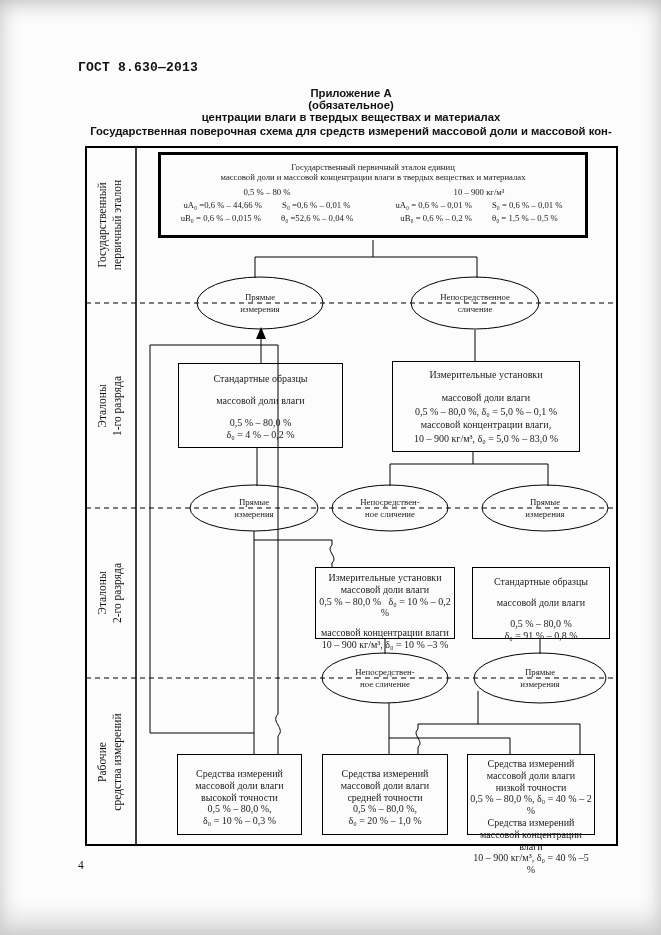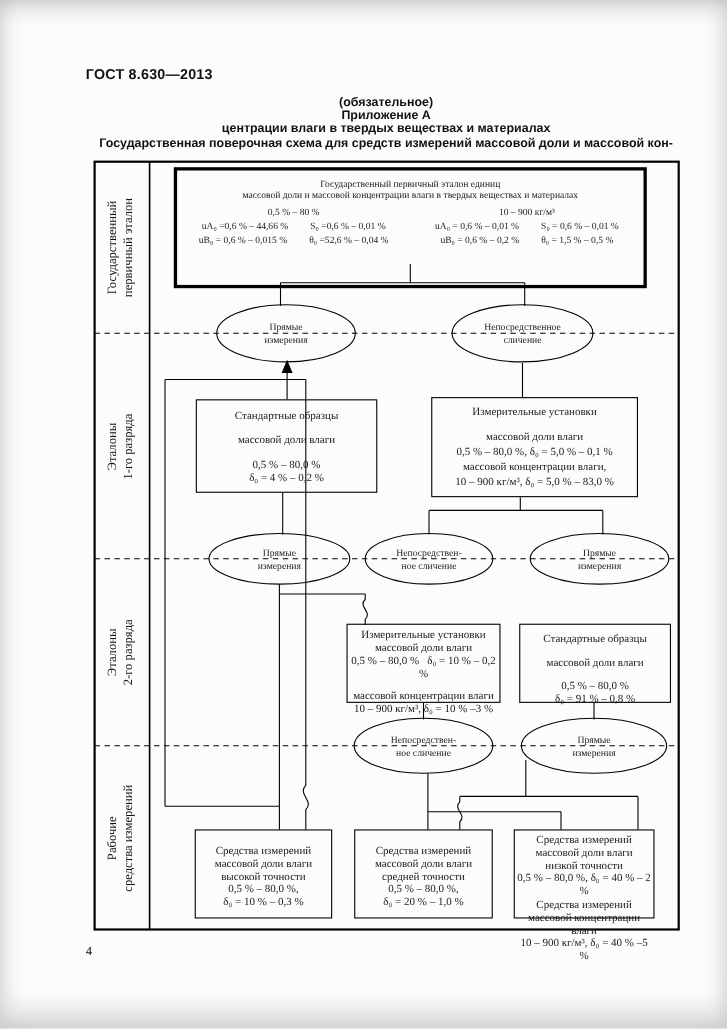--- a/index.html
+++ b/index.html
@@ -6,21 +6,21 @@
   .page{
     position:relative;width:661px;height:935px;margin:0 auto;
     background:#fcfcfc;overflow:hidden;
     box-shadow:inset 0 16px 22px -14px #b9b9b9,
                inset 16px 0 22px -16px #cfcfcf,
                inset -16px 0 22px -16px #cfcfcf,
                inset 0 -26px 30px -18px #c2c2c2;
     font-family:"Liberation Serif",serif;color:#111;
   }
   .abs{position:absolute;}
-  .hdr{font-family:Liberation Sans, sans-serif;font-weight:bold;font-size:13px;letter-spacing:.2px;}
+  .hdr{font-family:Liberation Mono, monospace;font-weight:bold;font-size:13px;letter-spacing:.2px;}
   .app-block{font-family:"Liberation Sans",sans-serif;font-weight:bold;font-size:11.3px;text-align:center;line-height:1.08;}
   .svg-layer{position:absolute;left:0;top:0;z-index:1;}
   .box{position:absolute;z-index:2;border:1px solid #000;background:transparent;
        font-size:10px;text-align:center;line-height:1.18;color:#1b1b1b;box-sizing:border-box;}
   .bl{display:block;}
   .pbox{position:absolute;z-index:2;border:3px solid #000;box-sizing:border-box;
         font-size:8.7px;text-align:center;color:#1b1b1b;}
   .pcols{display:flex;margin-top:5px;}
   .pcol{width:50%;}
   .prow{display:flex;justify-content:center;gap:20px;margin-top:3px;}
@@ -30,22 +30,22 @@
   .pagenum{font-size:11.5px;}
 </style>
 </head>
 <body>
 
 <div class="page">
 
   <div class="abs hdr" style="left:78px;top:60px;">ГОСТ 8.630—2013</div>
 
   <div class="abs app-block" style="left:40px;top:87px;width:622px;">
+    <div>Приложение А</div>
     <div>(обязательное)</div>
-    <div>Приложение А</div>
     <div>центрации влаги в твердых веществах и материалах</div>
     <div style="margin-top:1px;">Государственная поверочная схема для средств измерений массовой доли и массовой кон-</div>
   </div>
 
   <svg class="svg-layer" width="661" height="935" viewBox="0 0 661 935">
     <g stroke="#000" fill="none">
 
       <rect x="86" y="147" width="531" height="698" stroke-width="2"></rect>
       <line x1="136" y1="147" x2="136" y2="845" stroke-width="1.5"></line>
 
@@ -111,21 +111,21 @@
   </div>
   <div class="tier-label" style="left:29px;top:577px;width:164px;height:32px;">
     <div>Эталоны</div>
     <div>2-го разряда</div>
   </div>
   <div class="tier-label" style="left:31px;top:746px;width:160px;height:32px;">
     <div>Рабочие</div>
     <div>средства измерений</div>
   </div>
 
-  <div class="pbox" style="left:158px;top:152px;width:430px;height:110px;">
+  <div class="pbox" style="left:158px;top:152px;width:430px;height:86px;">
     <div style="margin-top:7px;">Государственный первичный эталон единиц</div>
     <div>массовой доли и массовой концентрации влаги в твердых веществах и материалах</div>
     <div class="pcols">
       <div class="pcol">
         <div>0,5 % – 80 %</div>
         <div class="prow">
           <span>uА₀ =0,6 % – 44,66 %</span>
           <span>S₀ =0,6 % – 0,01 %</span>
         </div>
         <div class="prow">

